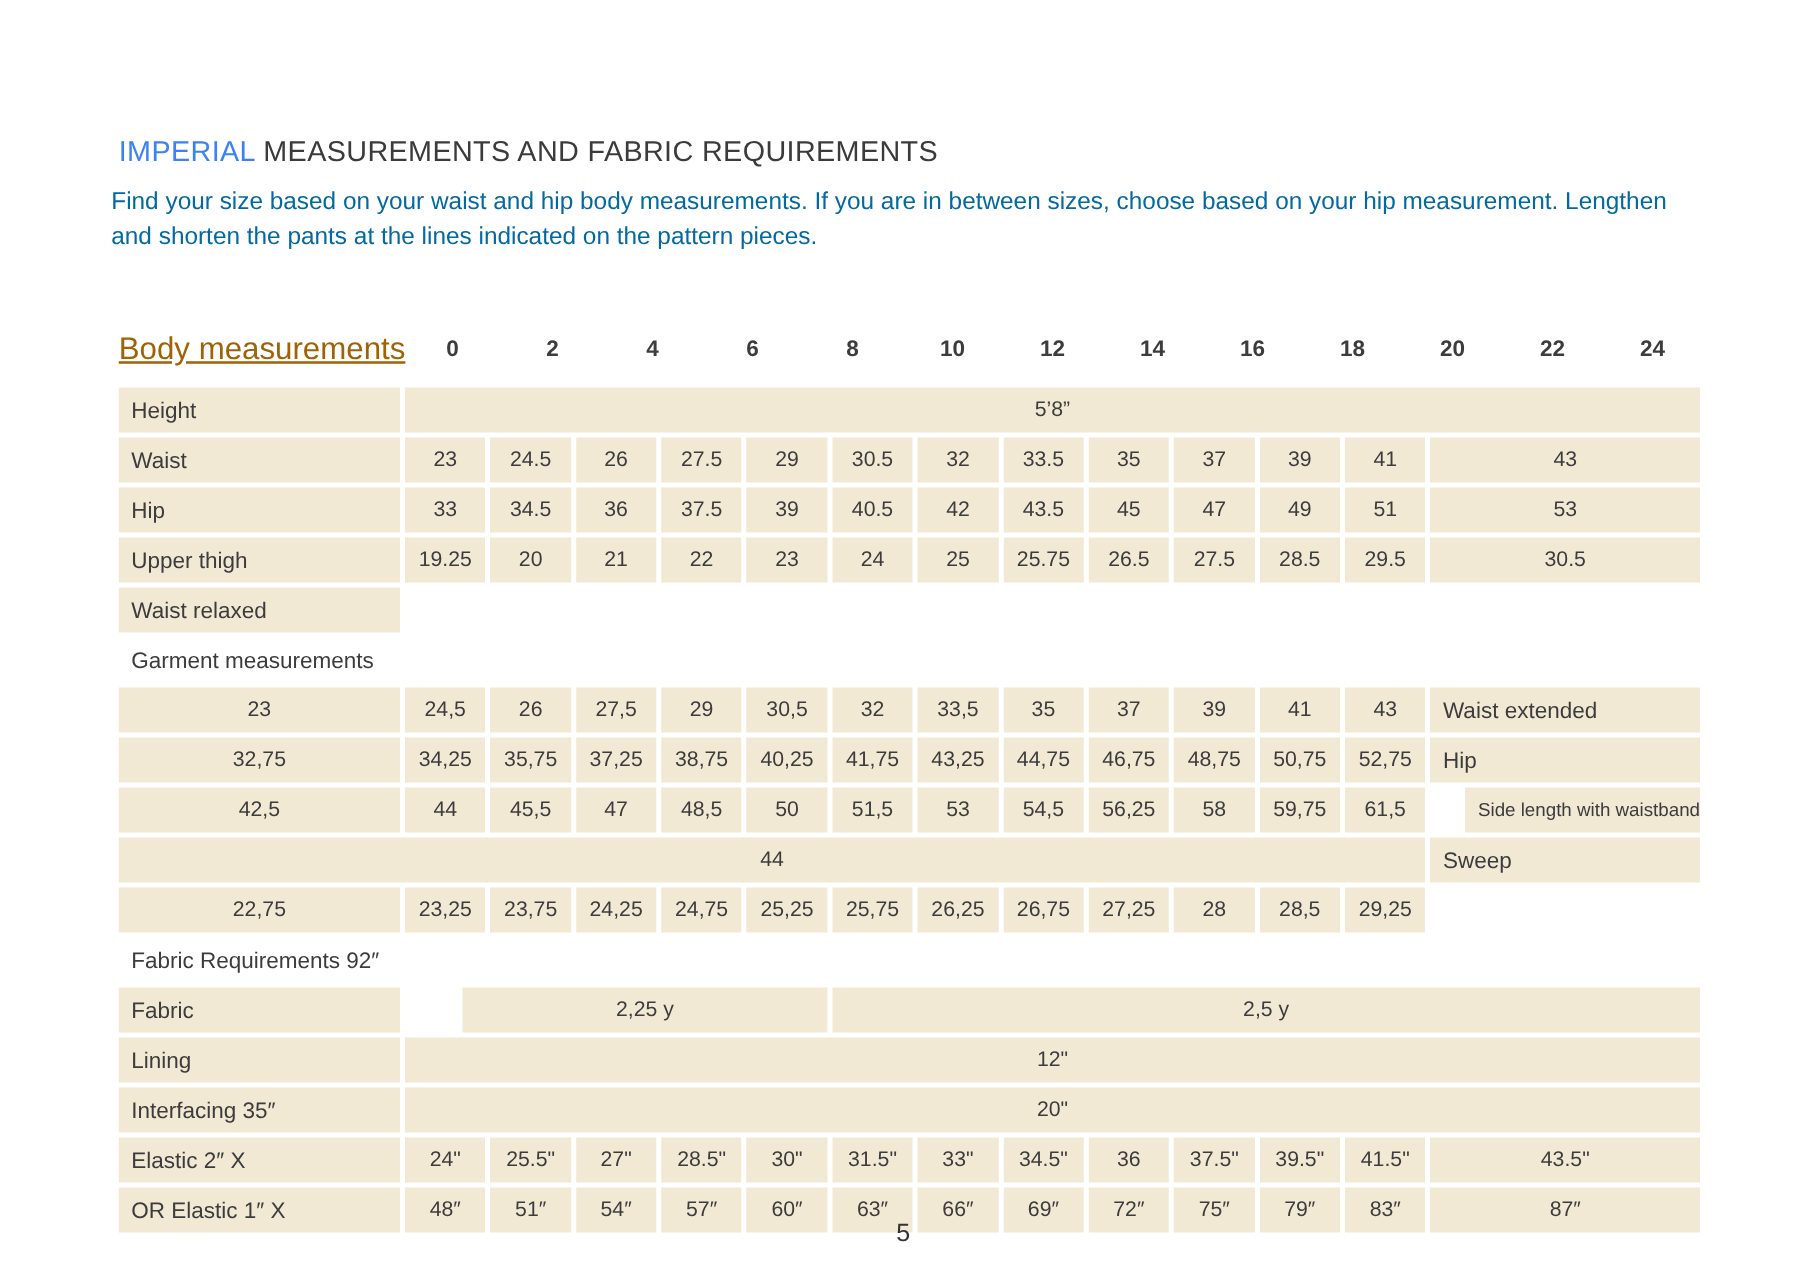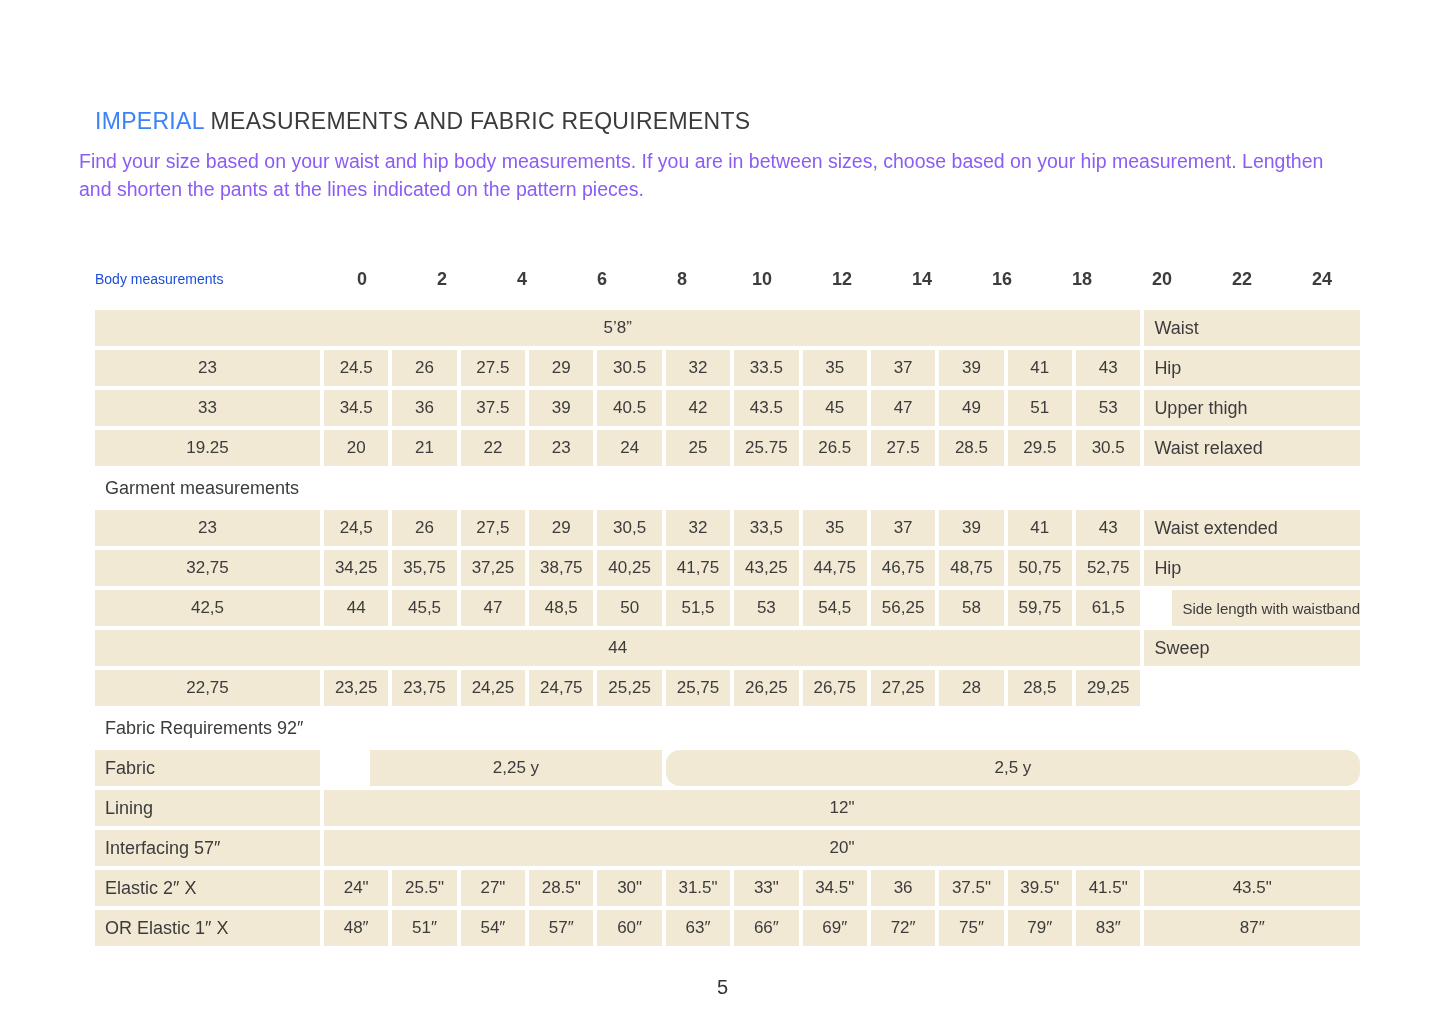--- a/index.html
+++ b/index.html
@@ -11,22 +11,22 @@
   .page { position:relative; width:1445px; height:1030px; overflow:hidden; }
 
   .title {
     position:absolute; left:95px; top:93px;
     font-size:23px; font-weight:500; letter-spacing:0.3px;
     color:#3b3b3b; white-space:nowrap;
   }
   .title .accent { color:#3b82f6; }
 
   .intro {
-    position:absolute; left:79px; top:127px; width:1250px;
-    font-size:19.5px; line-height:28px; color:#8b5cf6;
+    position:absolute; left:89px; top:127px; width:1250px;
+    font-size:19.5px; line-height:28px; color:#0369a1;
   }
 
   
   .mtable-header, .mtable-body {
     position:absolute; left:95px; width:1265px;
     display:grid;
     grid-template-columns:225px repeat(13, 1fr);
     column-gap:4px; row-gap:4px;
   }
   .mtable-header { top:261px; grid-auto-rows:36px; }
@@ -38,21 +38,21 @@
     font-size:17px; color:#3c3c3c; white-space:nowrap;
   }
   .label-cell { justify-content:flex-start; padding-left:10px; font-size:18px; }
   .small-label { font-size:15px;margin-left:28px; }
   .section-cell {
     background:none; grid-column:1 / -1;
     justify-content:flex-start; padding-left:10px; font-size:18px;
   }
   .header-corner {
     background:none; justify-content:flex-start;
-    color:#1d4ed8; font-size:14px; font-weight:500;
+    color:#a16207; font-size:25px; font-weight:500;text-decoration:underline;
   }
   .header-size { background:none; font-weight:600; font-size:18px; }
 
   .page-number {
     position:absolute; left:0; right:0; top:976px;
     text-align:center; font-size:20px; color:#333;
   }
 </style>
 </head>
 <body>
@@ -74,20 +74,21 @@
       <div class="cell header-size">12</div>
       <div class="cell header-size">14</div>
       <div class="cell header-size">16</div>
       <div class="cell header-size">18</div>
       <div class="cell header-size">20</div>
       <div class="cell header-size">22</div>
       <div class="cell header-size">24</div>
     </div>
 
   <div class="mtable-body" id="mtable-body">
+      <div class="cell label-cell">Height</div>
       <div class="cell" style="grid-column: span 13;">5’8”</div>
       <div class="cell label-cell">Waist</div>
       <div class="cell">23</div>
       <div class="cell">24.5</div>
       <div class="cell">26</div>
       <div class="cell">27.5</div>
       <div class="cell">29</div>
       <div class="cell">30.5</div>
       <div class="cell">32</div>
       <div class="cell">33.5</div>
@@ -179,24 +180,24 @@
       <div class="cell">25,75</div>
       <div class="cell">26,25</div>
       <div class="cell">26,75</div>
       <div class="cell">27,25</div>
       <div class="cell">28</div>
       <div class="cell">28,5</div>
       <div class="cell">29,25</div>
       <div class="cell section-cell">Fabric Requirements 92″</div>
       <div class="cell label-cell">Fabric</div>
       <div class="cell" style="grid-column: span 5; margin-left: 46px;">2,25 y</div>
-      <div class="cell" style="grid-column: span 8; border-radius: 14px;">2,5 y</div>
+      <div class="cell" style="grid-column: span 8;">2,5 y</div>
       <div class="cell label-cell">Lining</div>
       <div class="cell" style="grid-column: span 13;">12"</div>
-      <div class="cell label-cell">Interfacing 57″</div>
+      <div class="cell label-cell">Interfacing 35″</div>
       <div class="cell" style="grid-column: span 13;">20"</div>
       <div class="cell label-cell">Elastic 2″ X</div>
       <div class="cell">24"</div>
       <div class="cell">25.5"</div>
       <div class="cell">27"</div>
       <div class="cell">28.5"</div>
       <div class="cell">30"</div>
       <div class="cell">31.5"</div>
       <div class="cell">33"</div>
       <div class="cell">34.5"</div>

